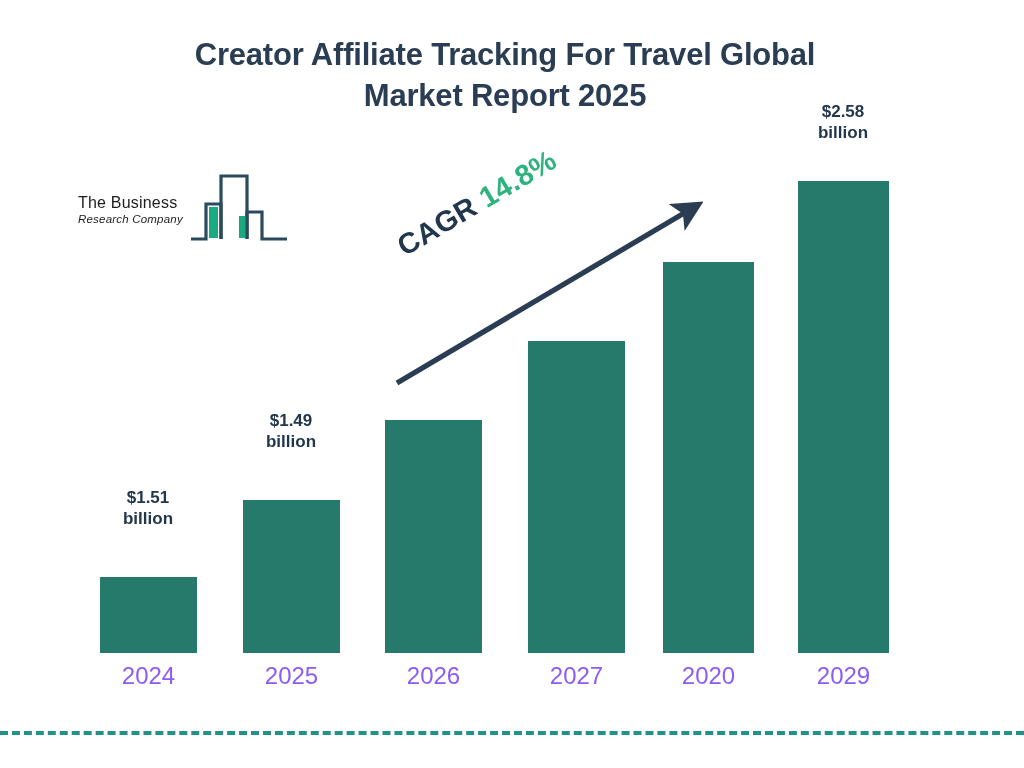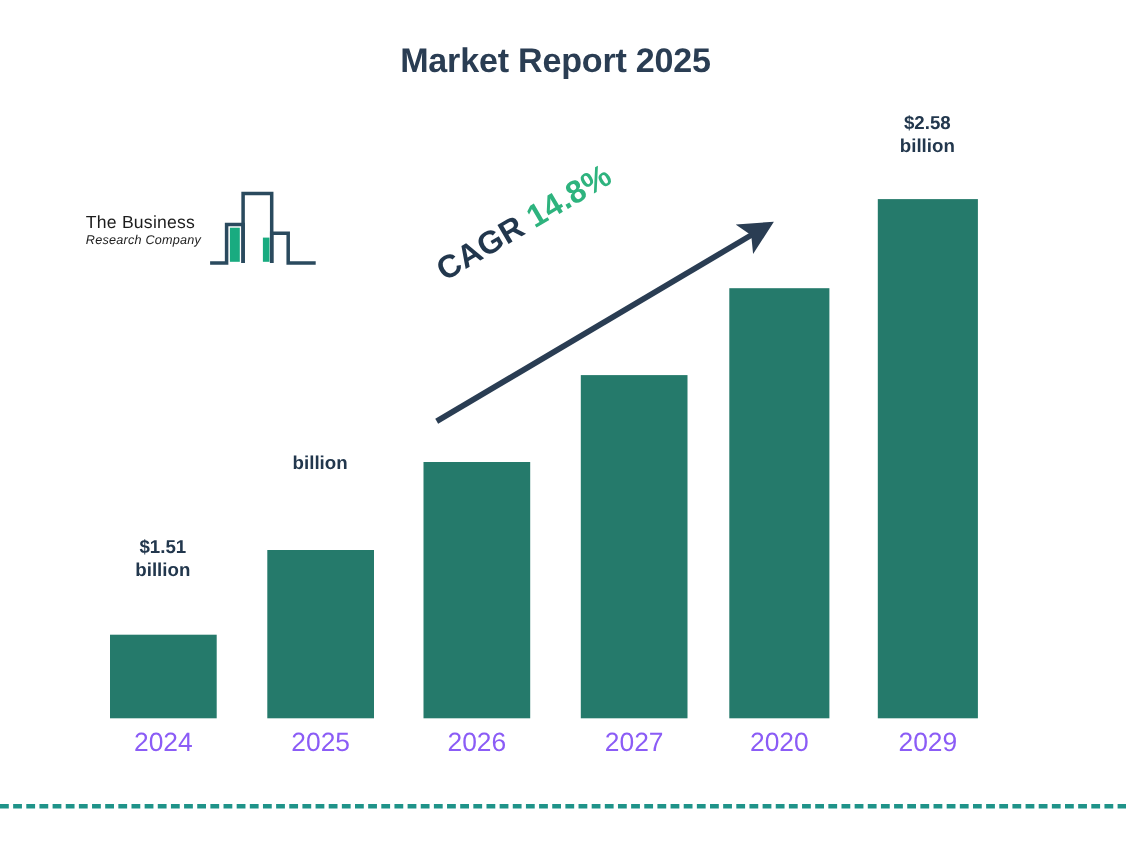--- a/index.html
+++ b/index.html
@@ -78,20 +78,21 @@
     position: absolute; left: 0px; top: 731px; width: 1024px; height: 0;
     border-top: 4px dashed #1f9389;
   }
 </style>
 </head>
 <body>
 
 <div id="canvas">
 
   <div id="chart-title">
+    <span class="t-line">Creator Affiliate Tracking For Travel Global</span>
     <span class="t-line">Market Report 2025</span>
   </div>
 
   <div id="logo">
     <div id="logo-text">
       <div id="logo-line1">The Business</div>
       <div id="logo-line2">Research Company</div>
     </div>
     <svg id="logo-mark" width="98" height="72" viewBox="0 0 98 72">
       <g fill="none" stroke="#2a4a5e" stroke-width="3.2">
@@ -111,20 +112,21 @@
     <div class="bar" style="left:385px; top:420px; width:97px; height:233px;"></div>
     <div class="bar" style="left:528px; top:341px; width:97px; height:312px;"></div>
     <div class="bar" style="left:663px; top:262px; width:91px; height:391px;"></div>
     <div class="bar" style="left:798px; top:181px; width:91px; height:472px;"></div>
 
     <div class="vlabel" style="left:78px; top:487px; width:140px;">
       <span>$1.51</span>
       <span>billion</span>
     </div>
     <div class="vlabel" style="left:221px; top:410px; width:140px;">
+      <span>$1.49</span>
       <span>billion</span>
     </div>
     <div class="vlabel" style="left:773px; top:101px; width:140px;">
       <span>$2.58</span>
       <span>billion</span>
     </div>
 
     <div class="xtick" style="left:98px; top:662px; width:101px;">2024</div>
     <div class="xtick" style="left:241px; top:662px; width:101px;">2025</div>
     <div class="xtick" style="left:383px; top:662px; width:101px;">2026</div>

